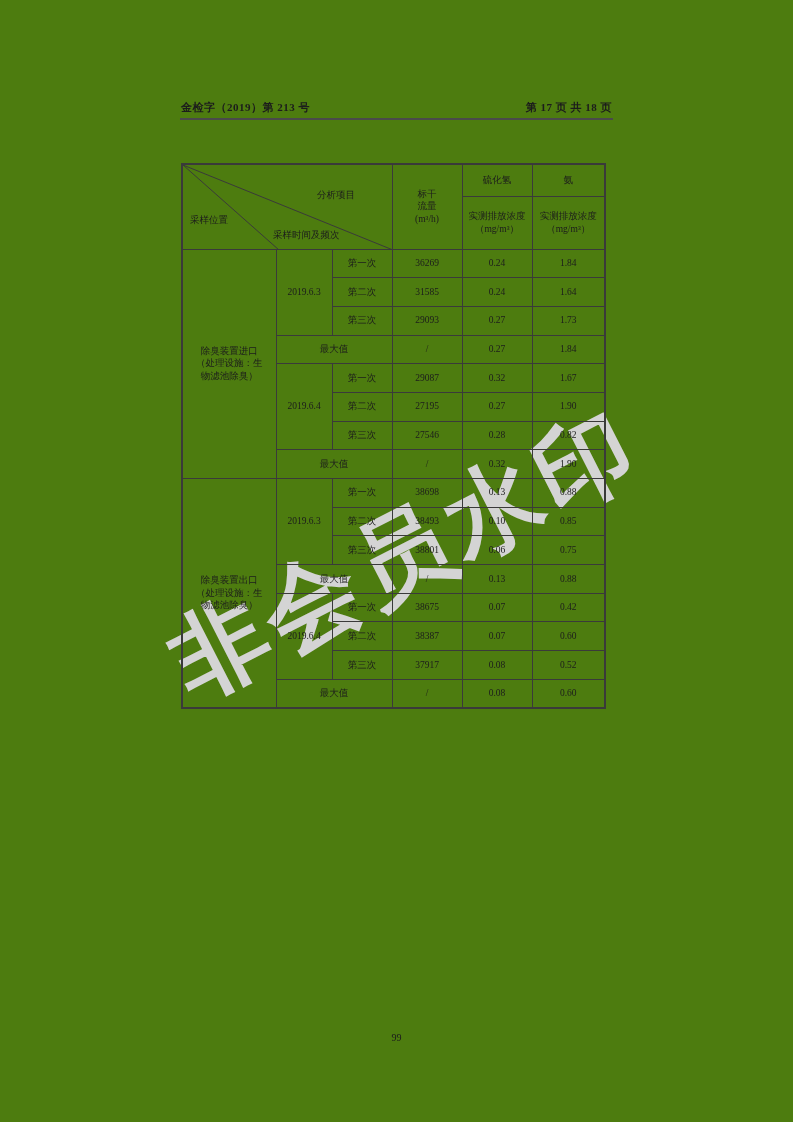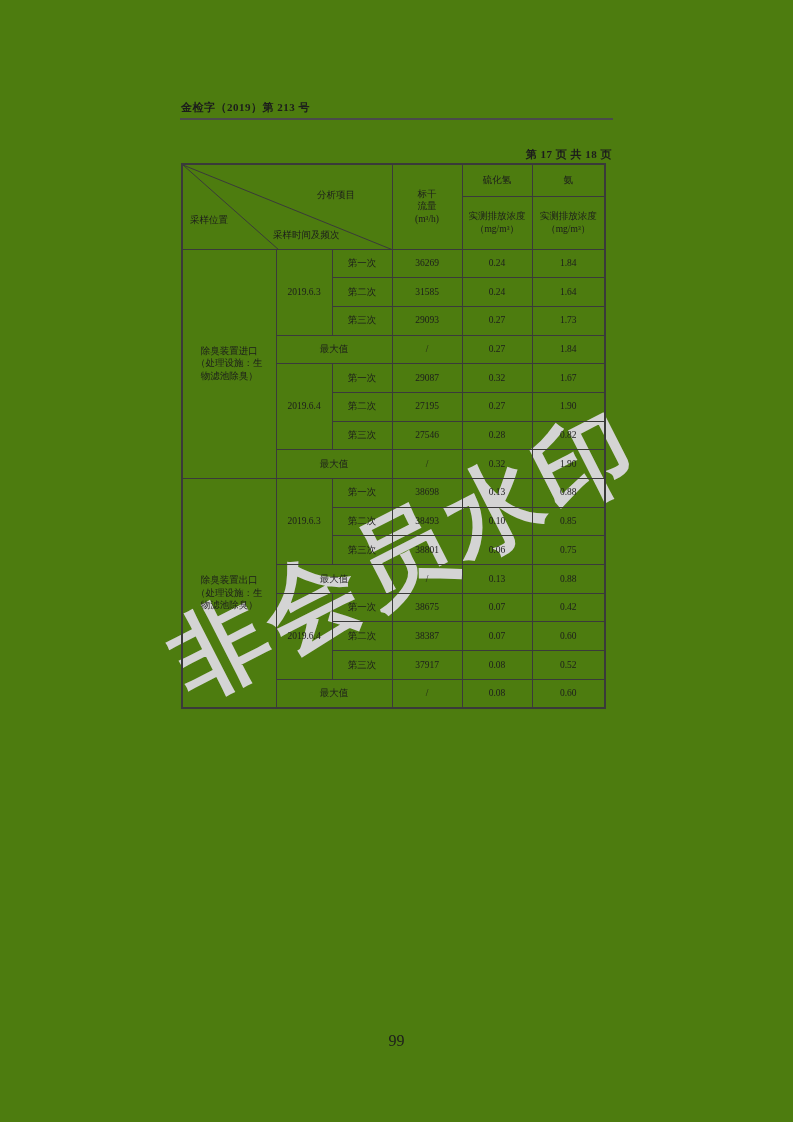--- a/index.html
+++ b/index.html
@@ -7,21 +7,21 @@
     position: relative;
     width: 793px; height: 1122px;
     margin: 0 auto;
     background: #4d7c0f;
     overflow: hidden;
     font-family: "Liberation Serif", "DejaVu Serif", serif;
     color: #1c1c1c;
   }
   
   .hdr-left  { position:absolute; left:181px; top:100px; font-size:11px; font-weight:bold; letter-spacing:0.5px; }
-  .hdr-right { position:absolute; right:181px; top:100px; font-size:11px; font-weight:bold; letter-spacing:0.5px;margin-top:47px; }
+  .hdr-right { position:absolute; right:181px; top:100px; font-size:11px; font-weight:bold; letter-spacing:0.5px; }
   .hdr-rule  { position:absolute; left:180px; top:118px; width:433px; height:2px; background:#4a4a4a; }
   
   .tbl-title { position:absolute; left:181px; top:138px; width:424px; text-align:center;
                font-size:12px; font-weight:bold; letter-spacing:1px; }
   
   .watermark {
     position:absolute; left:105px; top:495px; width:600px; height:120px;
     line-height:120px; text-align:center;
     font-size:96px; font-weight:bold; letter-spacing:6px;
     color:#d4d4d4; transform:rotate(-27deg);
@@ -43,21 +43,21 @@
   tr.data-row { height:28.7px; }
   td.loc { padding:0 11px; }
   .corner { position:relative; padding:12px; }
   .corner svg { position:absolute; left:0; top:0; }
   .corner .lbl { position:absolute; font-size:9.5px; white-space:nowrap; }
   .lbl-top    { left:134px; top:24px; }
   .lbl-left   { left:7px;   top:49px; }
   .lbl-bottom { left:90px;  top:64px; }
   .flow-line { display:block; }
   
-  .page-num { position:absolute; left:0; top:1032px; width:100%; text-align:center; font-size:16px; }
+  .page-num { position:absolute; left:0; top:1032px; width:100%; text-align:center; font-size:10px; }
 </style>
 </head>
 <body>
 
 <div class="page">
 
   <div class="hdr-left">金检字（2019）第 213 号</div>
   <div class="hdr-right">第 17 页 共 18 页</div>
   <div class="hdr-rule"></div>
 

